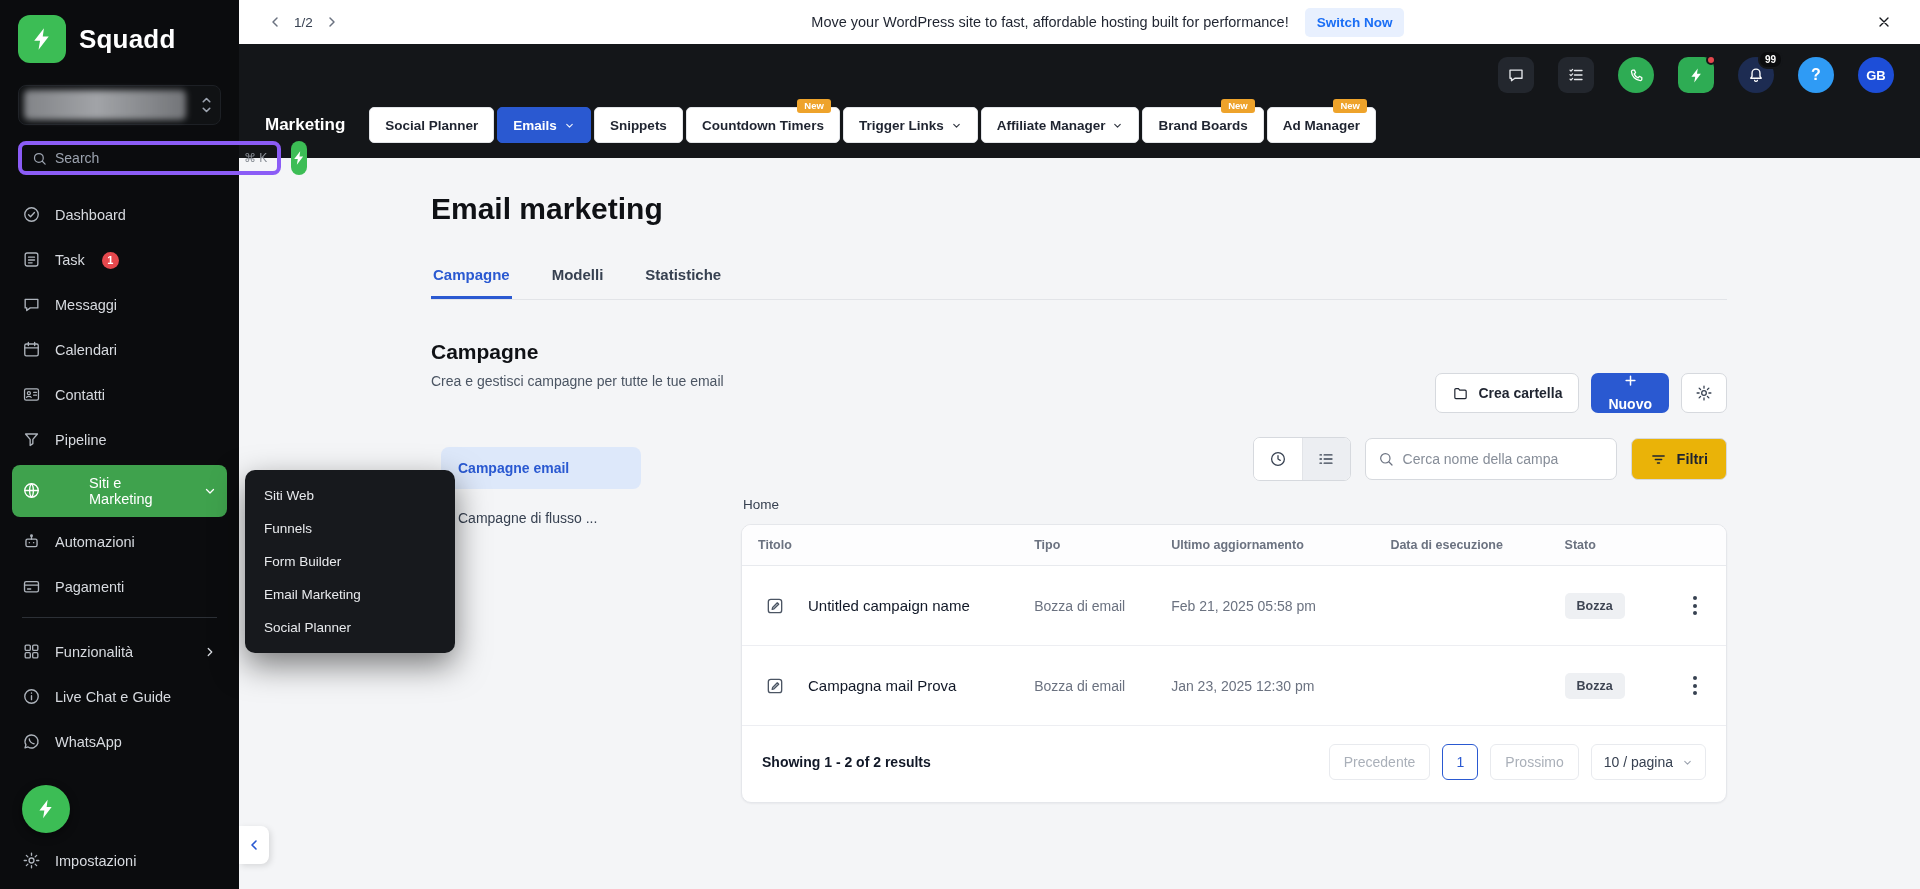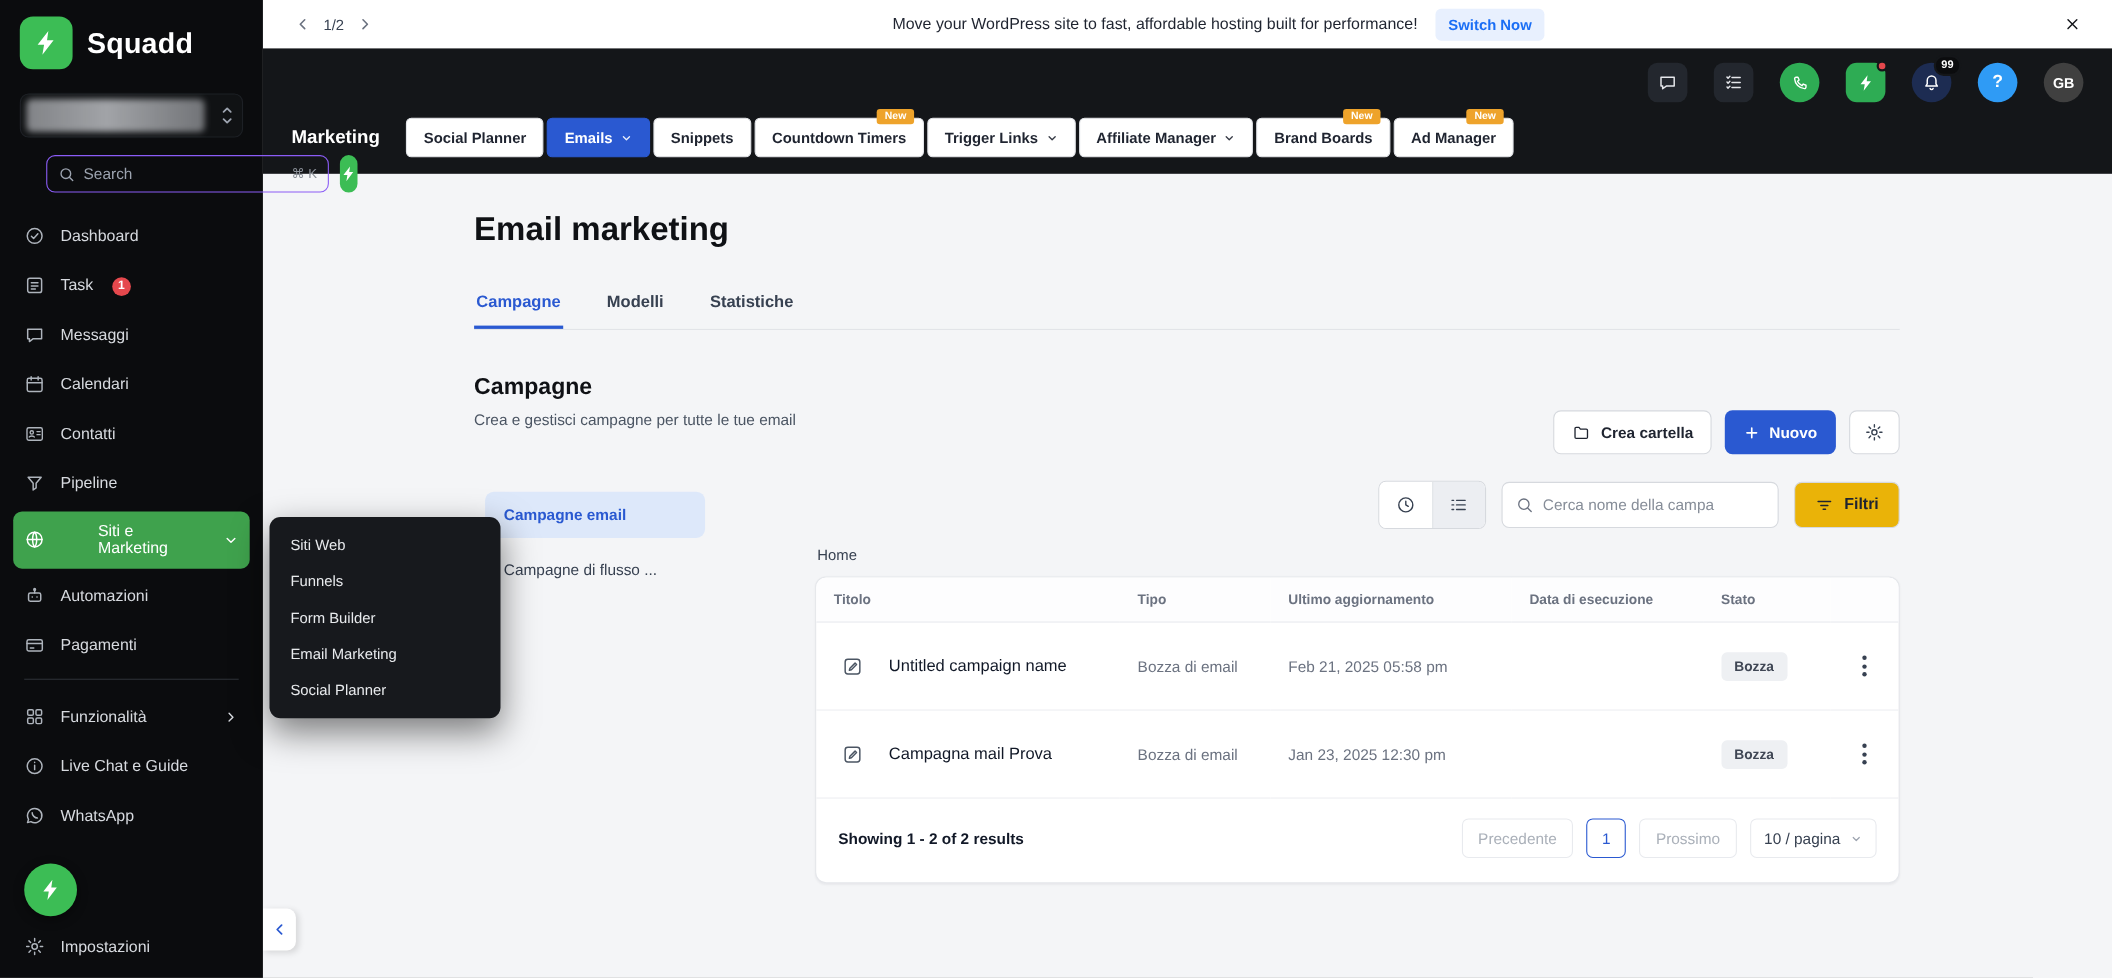--- a/index.html
+++ b/index.html
@@ -31,22 +31,22 @@
     padding: 5px 34px 5px 5px; cursor: pointer;
   }
   .account-blur {
     flex: 1; height: 30px; border-radius: 5px;
     background: linear-gradient(90deg, #8e9094, #b2b4b8 45%, #7d7f83);
     filter: blur(3px); opacity: .9;
   }
   .account-caret { position: absolute; right: 7px; top: 8px; color: #9ca3af; }
   .search-row { display: flex; gap: 10px; margin: 16px 18px 6px; }
   .search-box {
-    flex: 1; height: 34px; border: 1px solid #8b5cf6; border-radius: 8px;
-    display: flex; align-items: center; gap: 8px; padding: 0 10px; color: #9ca3af; cursor: text; margin-left: 24px;
+    flex: 1; height: 34px; border: 4px solid #8b5cf6; border-radius: 8px;
+    display: flex; align-items: center; gap: 8px; padding: 0 10px; color: #9ca3af; cursor: text;
   }
   .search-box input {
     background: none; border: none; outline: none; color: #d1d5db;
     font-size: 14px; flex: 1; min-width: 0; font-family: inherit;
   }
   .search-box input::placeholder { color: #9ca3af; }
   .search-shortcut { font-size: 12px; color: #8b9098; white-space: nowrap; }
   .bolt-btn {
     width: 38px; height: 34px; border-radius: 8px; border: none; cursor: pointer;
     background: var(--accent-green, #3CBD55);
@@ -114,21 +114,21 @@
   }
   .tb-phone { background: #2eac54; }
   .tb-app { background: #2eac54; border-radius: 10px; }
   .red-dot { position: absolute; top: -2px; right: -2px; width: 10px; height: 10px; border-radius: 50%; background: var(--danger-red, #E5484D); border: 2px solid #141619; }
   .tb-bell { background: #1d2c52; }
   .bell-badge {
     position: absolute; top: -7px; right: -9px; background: #0b0c0e; color: #fff;
     font-size: 10px; font-weight: 700; padding: 2px 5px; border-radius: 9px; border: 2px solid #141619;
   }
   .tb-help { background: var(--help-blue, #2F9BF5); font-size: 16px; font-weight: 700; }
-  .tb-avatar { background: #404040; font-size: 13px; font-weight: 700; }
+  .tb-avatar { background: #1d4ed8; font-size: 13px; font-weight: 700; }
 
   .marketing-bar { height: 58px; display: flex; align-items: center; padding: 4px 26px 12px; gap: 16px; }
   .marketing-title { color: #fff; font-size: 17px; font-weight: 600; margin-right: 8px; white-space: nowrap; }
   .mtabs { display: flex; gap: 3px; align-items: center; }
   .mtab {
     position: relative; height: 36px; background: #fff; border: 1px solid #e2e4e8; border-radius: 5px;
     padding: 0 15px; font-size: 13.5px; font-weight: 600; color: #1f2430;
     display: flex; align-items: center; gap: 7px; cursor: pointer; font-family: inherit; white-space: nowrap;
   }
   .mtab.active { background: var(--primary-blue, #2A59D1); color: #fff; border-color: var(--primary-blue, #2A59D1); }
@@ -153,21 +153,21 @@
   .section-sub { font-size: 14px; color: #4b5563; }
   .section-actions { margin-left: auto; display: flex; gap: 12px; align-items: center; margin-top: 33px; }
   .btn-outline {
     height: 40px; background: #fff; border: 1px solid #d6d9de; border-radius: 7px; padding: 0 16px;
     font-size: 14px; font-weight: 600; color: #1f2430; display: flex; align-items: center; gap: 9px;
     cursor: pointer; font-family: inherit; white-space: nowrap;
   }
   .btn-primary {
     height: 40px; background: var(--primary-blue, #2A59D1); color: #fff; border: none; border-radius: 7px;
     padding: 0 17px; font-size: 14px; font-weight: 600; display: flex; align-items: center; gap: 8px;
-    cursor: pointer; font-family: inherit; white-space: nowrap;
+    cursor: pointer; font-family: inherit; white-space: nowrap; flex-direction: column;
   }
   .btn-icon {
     width: 46px; height: 40px; background: #fff; border: 1px solid #d6d9de; border-radius: 7px;
     display: flex; align-items: center; justify-content: center; color: #374151; cursor: pointer;
   }
 
   .body-row { display: flex; gap: 40px; }
   .left-col { width: 244px; min-width: 244px; padding-left: 10px; padding-top: 10px; }
   .vtab {
     width: 200px; padding: 13px 17px; border-radius: 8px; font-size: 14px; color: #374151;

